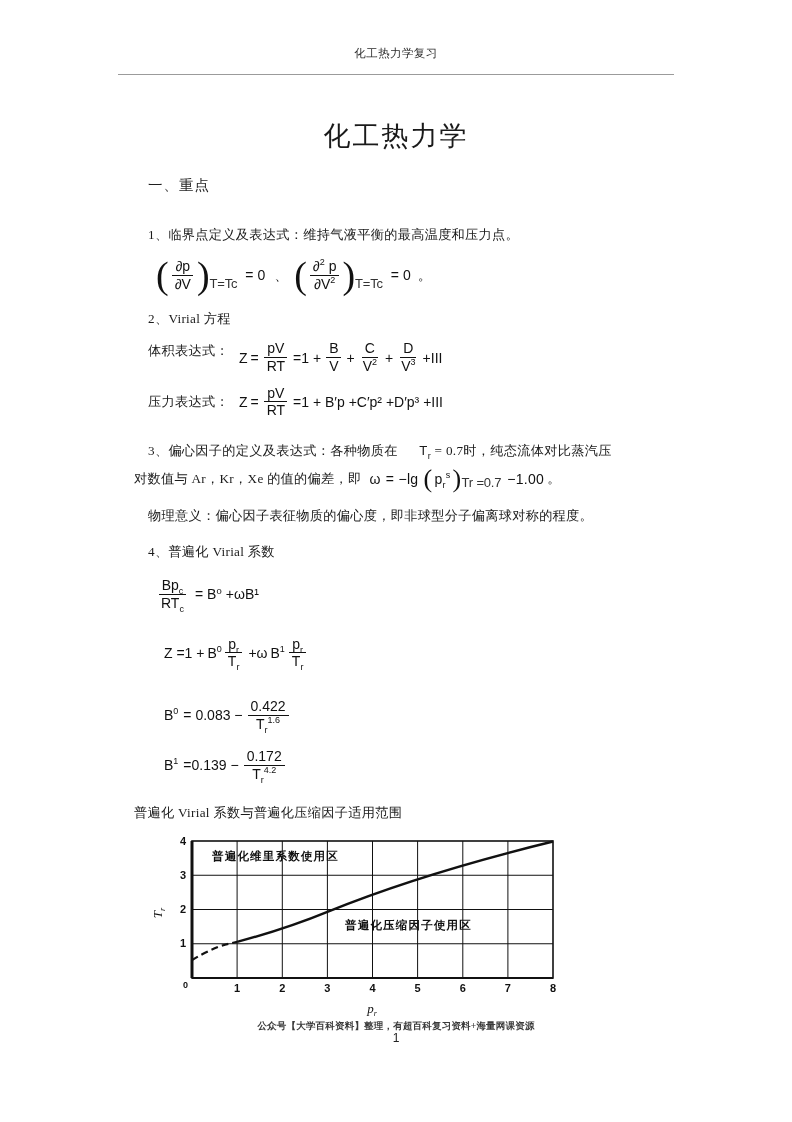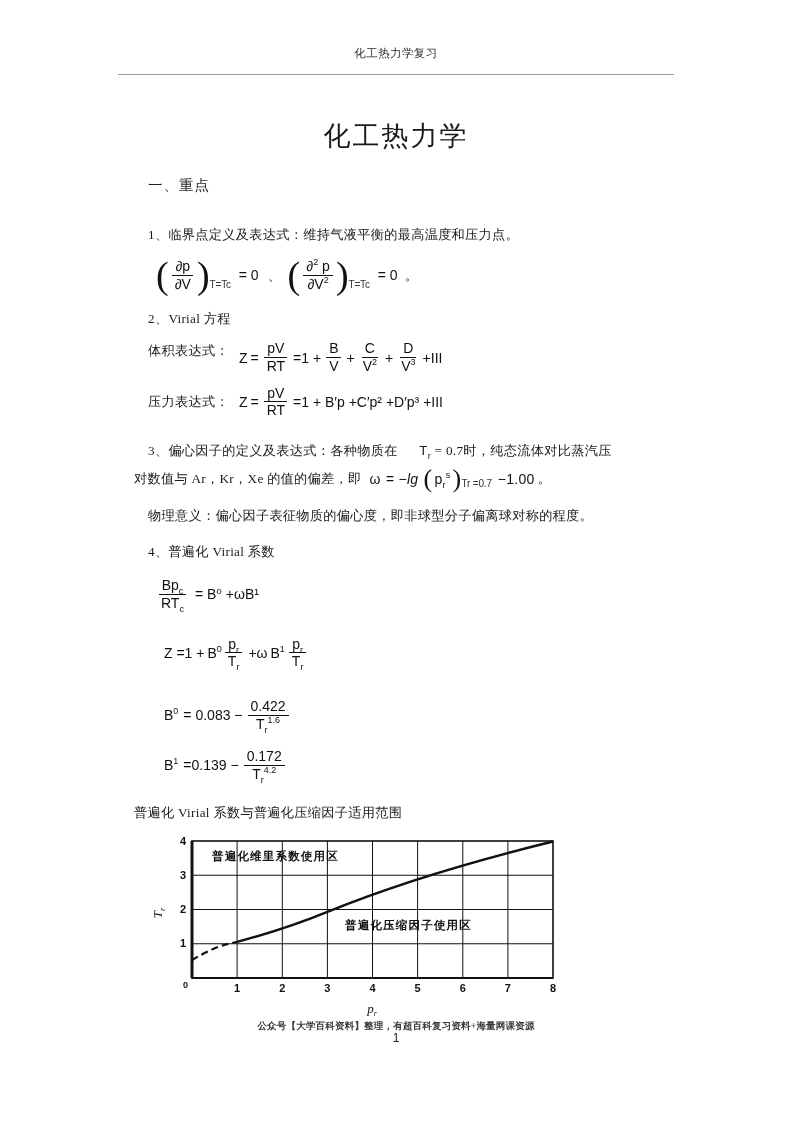--- a/index.html
+++ b/index.html
@@ -127,21 +127,21 @@
     align-items: center;
     font-family: "Liberation Serif", serif;
   }
   .paren-mid {
     display: flex;
     align-items: center;
     padding: 0 1px;
   }
   .sub-out {
     align-self: flex-end;
-    font-size: 10px;
+    font-size: 13px;
     padding-bottom: 1px;
     letter-spacing: -0.2px;
     color: #333;
   }
 
   sup.s { font-size: 9px; vertical-align: super; line-height: 0; }
   sub.s { font-size: 9px; vertical-align: sub; line-height: 0; }
 
   
   .chart-caption {
@@ -287,21 +287,21 @@
     <div class="para indent" style="line-height:26px;">
       <span>3、偏心因子的定义及表达式：各种物质在</span>
       <span style="font-family:'Liberation Sans',sans-serif;margin-left:18px;"><span>T</span><sub class="s">r</sub></span>
       <span>= 0.7时，纯态流体对比蒸汽压</span>
     </div>
 
     <div class="para" style="line-height:30px;display:flex;align-items:center;flex-wrap:wrap;">
       <span>对数值与 Ar，Kr，Xe 的值的偏差，即</span>
       <span class="eq" style="margin-left:8px;">
         <span class="txt">ω</span>
-        <span class="txt op" style="margin-left:5px;font-style:italic;">= −lg</span>
+        <span class="txt op" style="margin-left:5px;">= −lg</span>
         <span class="paren" style="margin-left:2px;">
           <span class="paren-l" style="font-size:26px;">(</span>
           <span class="paren-mid" style="padding:0 2px;">
             <span><span>p</span><sub class="s">r</sub><sup class="s">s</sup></span>
           </span>
           <span class="paren-r" style="font-size:26px;">)</span>
           <span class="sub-out">Tr =0.7</span>
         </span>
         <span class="txt op" style="margin-left:6px;">−1.00</span>
       </span>

